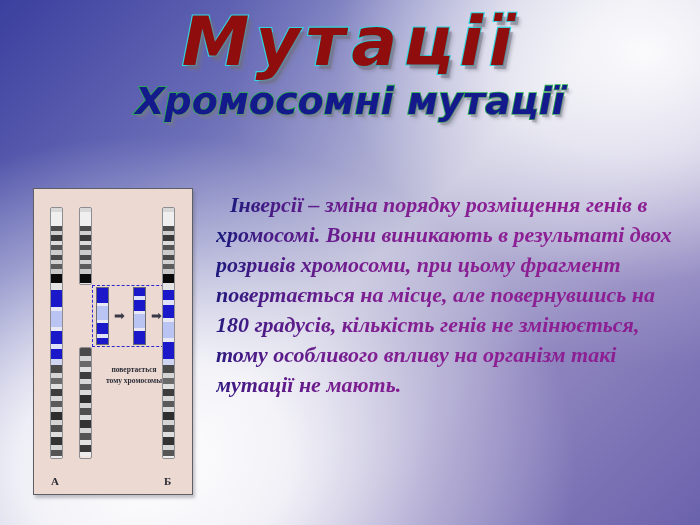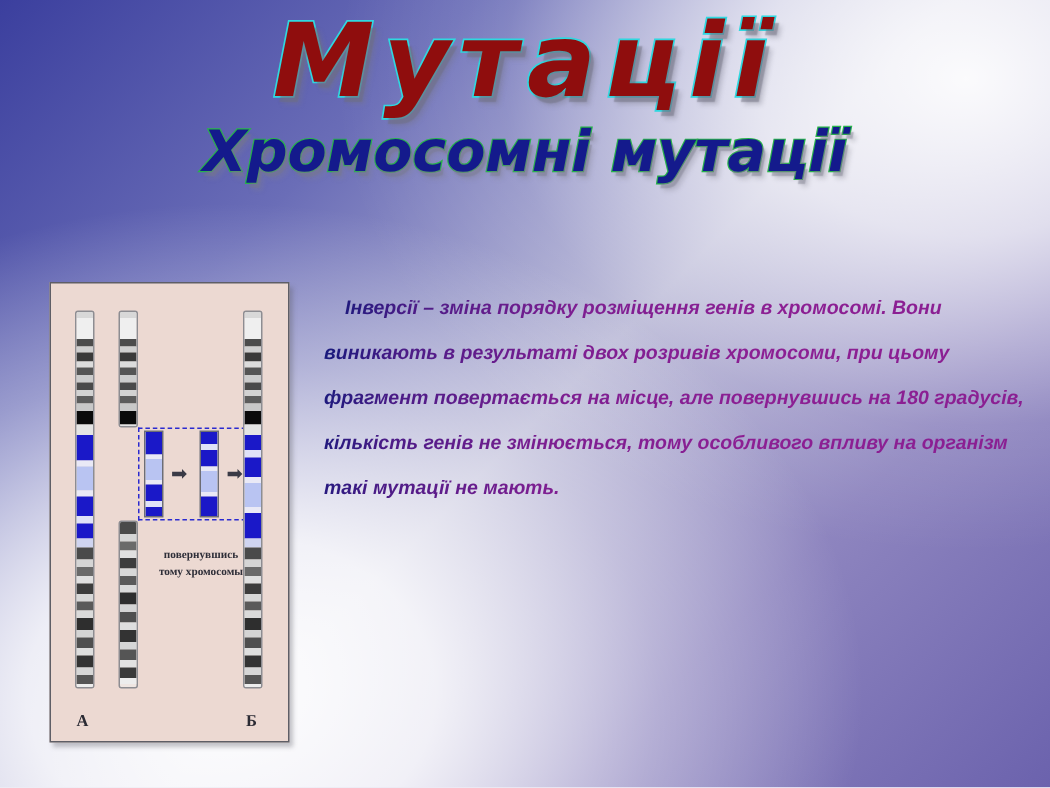--- a/index.html
+++ b/index.html
@@ -63,22 +63,22 @@
       4px 5px 3px rgba(130,130,145,0.28);
   }
 
   
   #body-text {
     position: absolute;
     left: 216px;
     top: 190px;
     width: 472px;
     margin: 0;
-    font-family: Liberation Sans, sans-serif;
-    font-size: 13px;
+    font-family: Liberation Serif, serif;
+    font-size: 22px;
     font-weight: bold;
     font-style: italic;
     line-height: 30px;
     text-indent: 14px;
     color: #7b1f8e;
     background: linear-gradient(100deg, #10197a 0%, #4a1b86 12%, #7d1e91 34%, #8c1f93 60%, #8a1f92 100%);
     -webkit-background-clip: text;
     background-clip: text;
     -webkit-text-fill-color: transparent;
   }
@@ -301,21 +301,21 @@
       <div class="band" style="top:212px; height:5px;  background:#d4d4d4;"></div>
       <div class="band" style="top:217px; height:7px;  background:#4f4f4f;"></div>
       <div class="band" style="top:224px; height:5px;  background:#dedede;"></div>
       <div class="band" style="top:229px; height:8px;  background:#333333;"></div>
       <div class="band" style="top:237px; height:5px;  background:#d6d6d6;"></div>
       <div class="band" style="top:242px; height:6px;  background:#555555;"></div>
       <div class="band" style="top:248px; height:4px;  background:#ededed;"></div>
     </div>
 
     <div class="caption-ru" style="left:55px; top:175px; width:90px;">
-      <div>повернувшись</div>
+      <div>повертається</div>
       <div>тому хромосомы</div>
     </div>
 
     <span class="fig-label" style="left:17px; top:286px;">А</span>
     <span class="fig-label" style="left:130px; top:286px;">Б</span>
 
   </div>
 
 </div>
 

